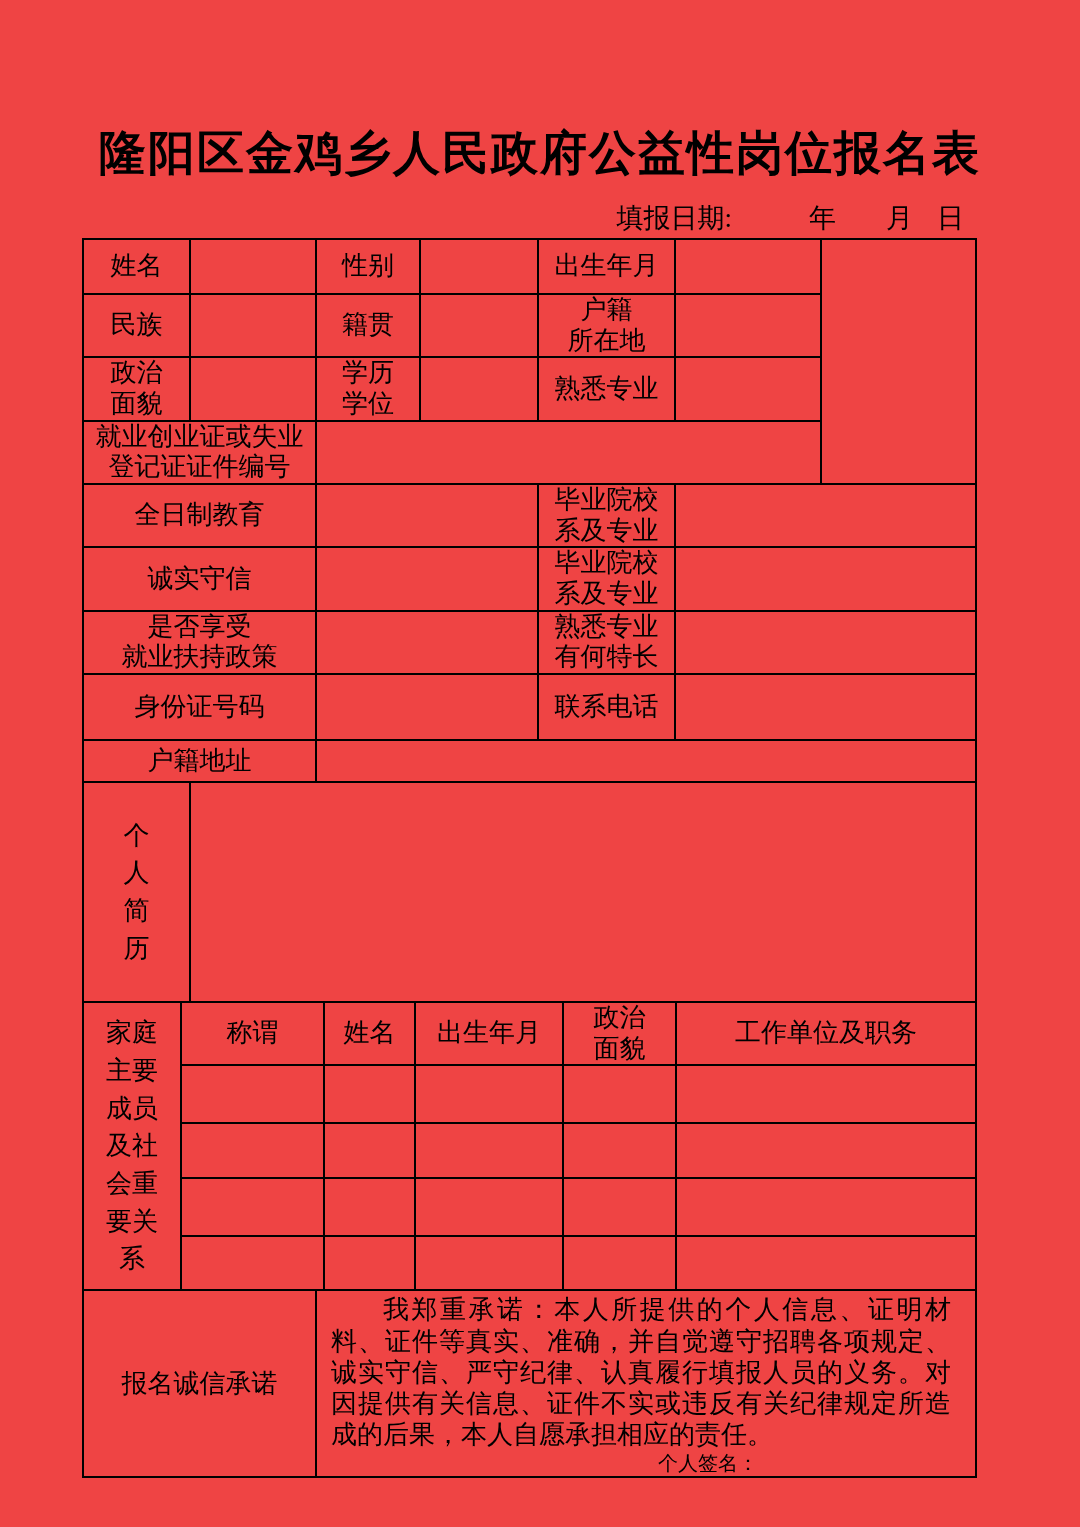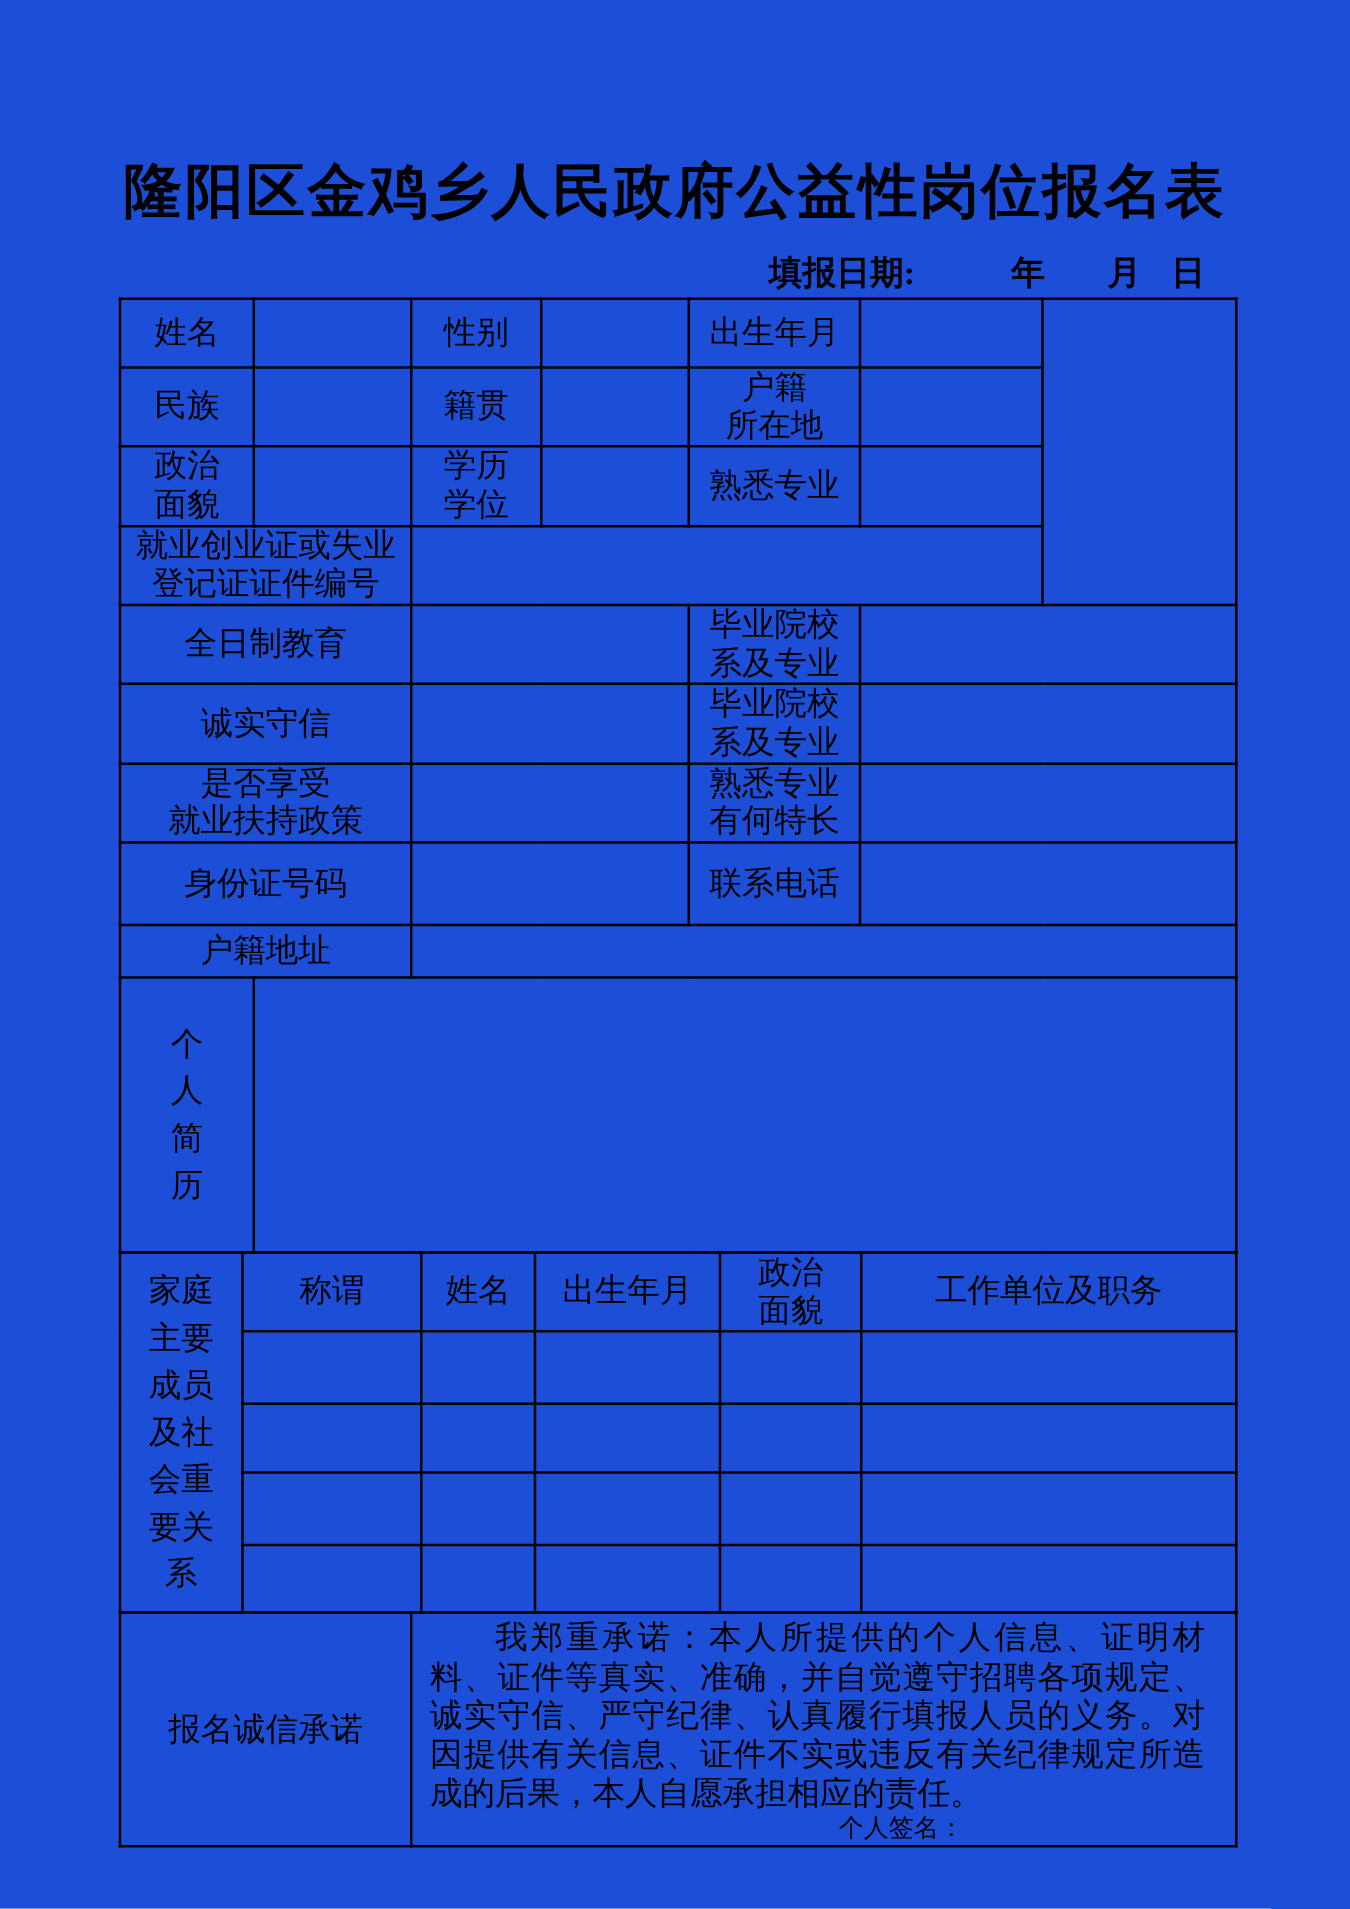--- a/index.html
+++ b/index.html
@@ -1,19 +1,19 @@
 <!DOCTYPE html>
 <html><head>
 <meta charset="utf-8">
 <style>
   html,body { margin:0; padding:0; background:#ffffff; }
   .page {
     position:relative;
     width:1080px; height:1527px;
-    background:#1d4ed8;
+    background:#ef4444;
     color:#000;
     font-family:"Liberation Serif","DejaVu Serif",serif;
     overflow:hidden;
   }
   .title {
     position:absolute;
     top:122px; left:0; width:1080px;
     text-align:center;
     font-family:"Liberation Sans","DejaVu Sans",sans-serif;
     font-weight:700;
@@ -23,27 +23,26 @@
   }
   .dateline {
     position:absolute;
     top:200px; left:95px; width:893px;
     box-sizing:border-box;
     display:flex;
     justify-content:flex-end;
     align-items:baseline;
     font-size:27px;
     padding-right:24px;
-    font-weight:bold;
   }
   .dateline .gap-year  { margin-left:77px; }
   .dateline .gap-month { margin-left:50px; }
   .dateline .gap-day   { margin-left:24px; }
 
-  .tbl-wrap { position:absolute; left:95px; top:238px; }
+  .tbl-wrap { position:absolute; left:82px; top:238px; }
   table {
     border-collapse:collapse;
     table-layout:fixed;
     width:893px;
   }
   .t2, .t3 { margin-top:-2px; }
   td, th {
     border:2px solid #000;
     padding:0;
     text-align:center;

